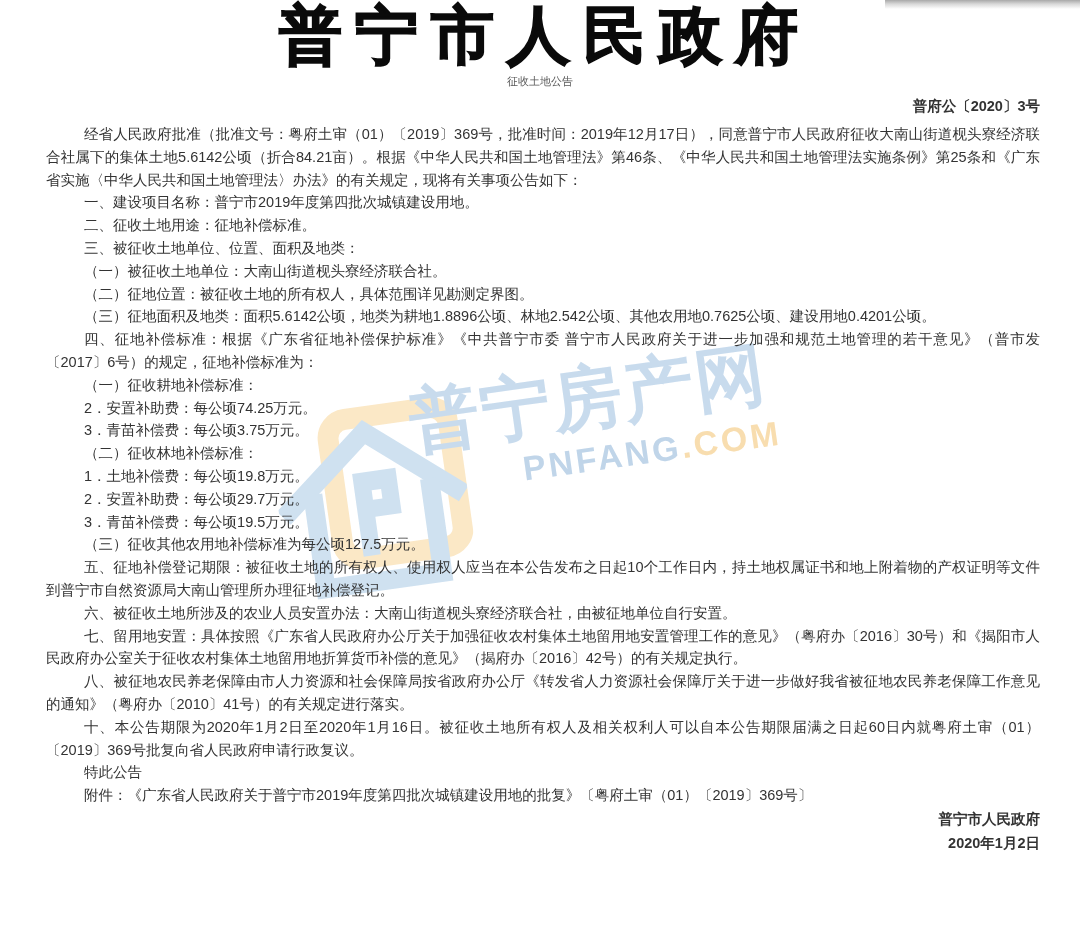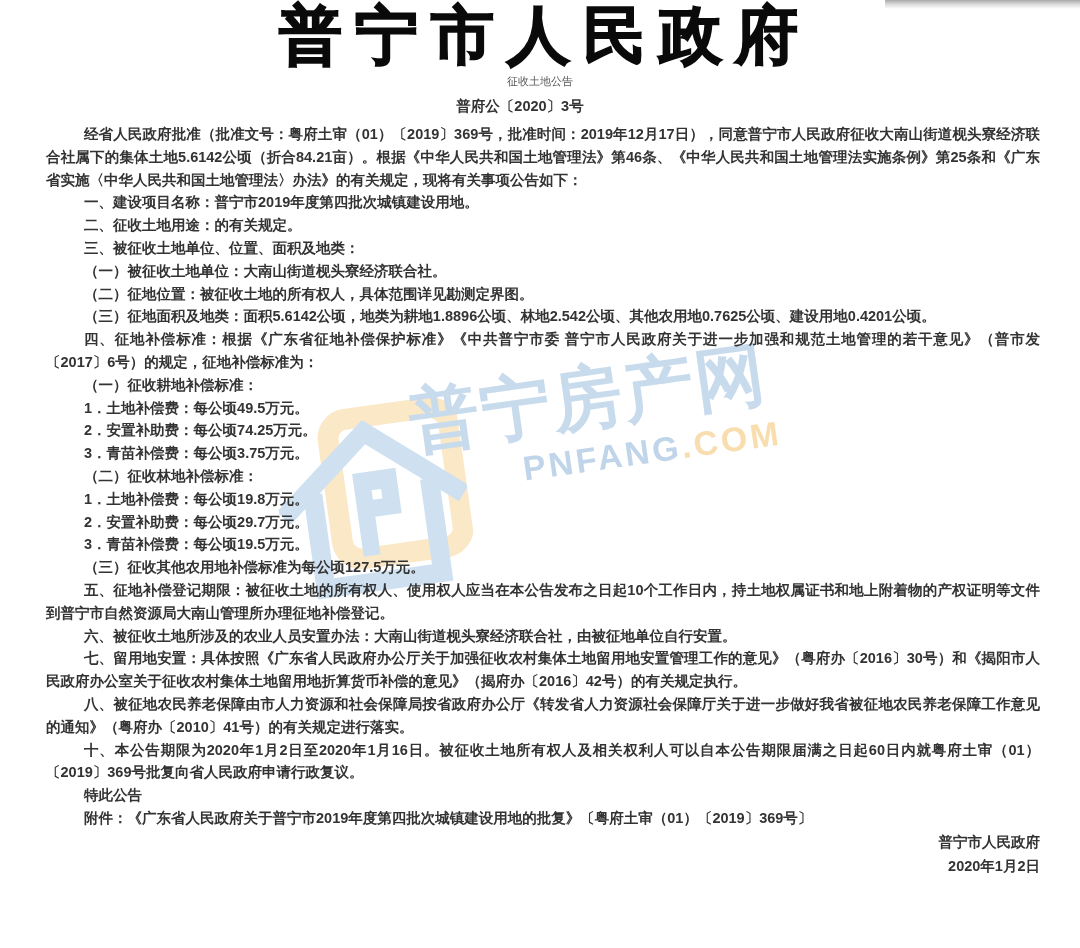--- a/index.html
+++ b/index.html
@@ -22,30 +22,30 @@
     font-weight:900; color:#0a0a0a;
     letter-spacing:13px; margin-left:10px;
     -webkit-text-stroke:1.5px #0a0a0a;
   }
   .doc-subtitle {
     margin:2px 0 0 0;
     font-size:11px; color:#595959; font-weight:400;
   }
   .doc-number {
     margin:8px 40px 0 0;
-    text-align:center;
+    text-align:right;
     font-size:14.5px; font-weight:700; color:#333;
   }
   .body-flow {
     position:relative; z-index:1;
     margin:7px 40px 0 46px;
   }
   .para {
     margin:0;
-    font-size:14.5px; font-weight:700; color:#333;
+    font-size:14.5px; font-weight:400; color:#333;
     line-height:22.8px;
     text-indent:38px;
     text-align:justify;
   }
   .footer { margin:0 40px 0 0; position:relative; z-index:1; }
   .footer p {
     margin:0; text-align:right;
     font-size:14.5px; font-weight:700; color:#333;
     line-height:24px;
   }
@@ -92,28 +92,27 @@
 
   <div class="header">
     <h1 class="doc-title">普宁市人民政府</h1>
     <div class="doc-subtitle">征收土地公告</div>
     <div class="doc-number">普府公〔2020〕3号</div>
   </div>
 
   <div class="body-flow">
       <p class="para">经省人民政府批准（批准文号：粤府土审（01）〔2019〕369号，批准时间：2019年12月17日），同意普宁市人民政府征收大南山街道枧头寮经济联合社属下的集体土地5.6142公顷（折合84.21亩）。根据《中华人民共和国土地管理法》第46条、《中华人民共和国土地管理法实施条例》第25条和《广东省实施〈中华人民共和国土地管理法〉办法》的有关规定，现将有关事项公告如下：</p>
       <p class="para">一、建设项目名称：普宁市2019年度第四批次城镇建设用地。</p>
-      <p class="para">二、征收土地用途：的有关规定。</p>
+      <p class="para">二、征收土地用途：征地补偿标准。</p>
       <p class="para">三、被征收土地单位、位置、面积及地类：</p>
       <p class="para">（一）被征收土地单位：大南山街道枧头寮经济联合社。</p>
       <p class="para">（二）征地位置：被征收土地的所有权人，具体范围详见勘测定界图。</p>
       <p class="para">（三）征地面积及地类：面积5.6142公顷，地类为耕地1.8896公顷、林地2.542公顷、其他农用地0.7625公顷、建设用地0.4201公顷。</p>
       <p class="para">四、征地补偿标准：根据《广东省征地补偿保护标准》《中共普宁市委 普宁市人民政府关于进一步加强和规范土地管理的若干意见》（普市发〔2017〕6号）的规定，征地补偿标准为：</p>
       <p class="para">（一）征收耕地补偿标准：</p>
-      <p class="para">1．土地补偿费：每公顷49.5万元。</p>
       <p class="para">2．安置补助费：每公顷74.25万元。</p>
       <p class="para">3．青苗补偿费：每公顷3.75万元。</p>
       <p class="para">（二）征收林地补偿标准：</p>
       <p class="para">1．土地补偿费：每公顷19.8万元。</p>
       <p class="para">2．安置补助费：每公顷29.7万元。</p>
       <p class="para">3．青苗补偿费：每公顷19.5万元。</p>
       <p class="para">（三）征收其他农用地补偿标准为每公顷127.5万元。</p>
       <p class="para">五、征地补偿登记期限：被征收土地的所有权人、使用权人应当在本公告发布之日起10个工作日内，持土地权属证书和地上附着物的产权证明等文件到普宁市自然资源局大南山管理所办理征地补偿登记。</p>
       <p class="para">六、被征收土地所涉及的农业人员安置办法：大南山街道枧头寮经济联合社，由被征地单位自行安置。</p>
       <p class="para">七、留用地安置：具体按照《广东省人民政府办公厅关于加强征收农村集体土地留用地安置管理工作的意见》（粤府办〔2016〕30号）和《揭阳市人民政府办公室关于征收农村集体土地留用地折算货币补偿的意见》（揭府办〔2016〕42号）的有关规定执行。</p>

